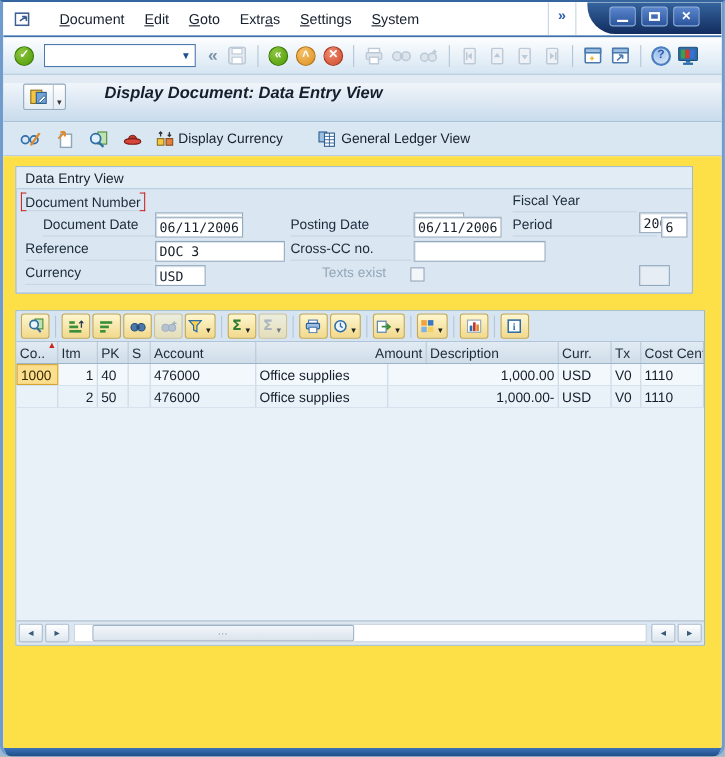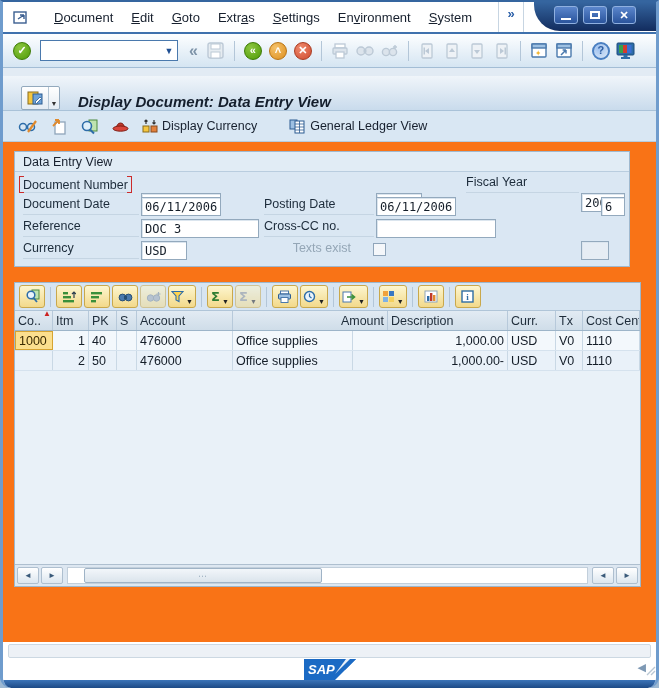--- a/index.html
+++ b/index.html
@@ -32,32 +32,32 @@
   .c-amber{ background:radial-gradient(circle at 35% 30%,#f5c26b,#dd8f1e); border:1px solid #b87312;}
   .c-red{ background:radial-gradient(circle at 35% 30%,#ef8a6e,#cf4a2d); border:1px solid #a83a20;}
   .c-blue{ background:radial-gradient(circle at 35% 30%,#9cc0ef,#dfeaf7); border:2px solid #4a7fc1; color:#2f5fa3;}
   .cmdwrap{ display:flex; align-items:center; height:21px; border:1px solid #4a79ad; background:#fff; width:138px; margin:0 4px; }
   .cmdwrap input{ border:none; outline:none; flex:1; height:17px; font:12px "DejaVu Sans Mono",monospace; padding:0 3px; min-width:0;}
   .cmd-dd{ width:16px; height:100%; display:flex; align-items:center; justify-content:center; color:#1f4f93; font-size:9px;}
   .chev{ color:#7d93a8; font-size:16px; font-weight:bold; padding:0 4px;}
   .tsep{ width:1px; height:20px; background:#b3c6d8; margin:0 4px; flex:none;}
   
   .gapband{ height:8px; background:#e2ebf4; flex:none;}
-  .titlebar{ height:35px; flex:none; background:linear-gradient(180deg,#f0f5fa,#c9dbec); border-bottom:1px solid #a9c2d8; display:flex; align-items:flex-end; padding:0 10px 0 18px; gap:4px;}
+  .titlebar{ height:35px; flex:none; background:linear-gradient(180deg,#f0f5fa,#c9dbec); border-bottom:1px solid #a9c2d8; display:flex; align-items:flex-start; padding:0 10px 0 18px; gap:21px;}
   .title-btn{ height:24px; display:flex; border:1px solid #93a9bd; background:linear-gradient(180deg,#fff,#e4ecf3); border-radius:2px; overflow:hidden;}
   .title-btn .ic{ width:26px; display:flex; align-items:center; justify-content:center;}
   .title-btn .dd{ width:11px; border-left:1px solid #b5c6d5; display:flex; align-items:flex-end; justify-content:center; font-size:7px; color:#333; padding-bottom:2px;}
   .page-title{ font-size:15px; font-weight:bold; font-style:italic; color:#141e2c; margin-left:14px;}
   
   .apptoolbar{ height:31px; flex:none; background:#d9e7f3; border-bottom:1px solid #b6cbdd; display:flex; align-items:center; padding:0 12px; gap:6px;}
   .ab{ height:24px; min-width:24px; display:flex; align-items:center; justify-content:center; gap:4px; padding:0 3px; border-radius:2px;}
   .ab .lbl{ font-size:12.5px; color:#17202e; white-space:nowrap;}
   .ab-gap{ width:14px;}
   
-  .content{ flex:1; background:#f97316; position:relative; }
+  .content{ flex:1; background:#fde047; position:relative; }
   .groupbox{ position:absolute; left:11px; top:9px; width:616px; height:116px; border:1px solid #9fb9cf; background:#dae7f3;}
   .gb-head{ height:20px; border-bottom:1px solid #b9cddf; background:#e1ecf5; display:flex; align-items:center; padding-left:8px; font-size:12.5px; color:#17202e;}
   .gb-body{ position:relative; height:94px;text-decoration:underline;}
   .frow{ position:absolute; height:20px; left:0; right:0;}
   .flabel{ position:absolute; font-size:12.5px; color:#1c2b3a; border-bottom:1px solid #c5d5e3; height:18px; }
   .flabel.dim{ color:#94a6b6;}
   .fld{ position:absolute; background:#fff; border:1px solid #93a9bd; height:19px; font:12px "DejaVu Sans Mono",monospace; color:#141d28; padding:1px 3px; display:flex; align-items:center; box-shadow:inset 1px 1px 0 #dbe5ee;}
   .fld.dis{ background:#e6edf4;}
   .cursor-marks{ position:relative; }
   .cursor-marks::before{ content:""; position:absolute; left:-4px; top:-2px; bottom:-1px; width:4px; border:1px solid #cc2b2b; border-right:none;}
@@ -106,21 +106,20 @@
       <svg width="17" height="15" viewBox="0 0 17 15">
           <rect x="1" y="2" width="12" height="11" fill="none" stroke="#3b5f91" stroke-width="1.4"></rect>
           <path d="M5 9 L11 5 M11 5 h-4 M11 5 v4" stroke="#3b5f91" stroke-width="1.4" fill="none"></path>
         </svg>
     </span>
     <div class="mi"><span></span><span class="u">D</span><span>ocument</span></div>
     <div class="mi"><span></span><span class="u">E</span><span>dit</span></div>
     <div class="mi"><span></span><span class="u">G</span><span>oto</span></div>
     <div class="mi"><span>Extr</span><span class="u">a</span><span>s</span></div>
     <div class="mi"><span></span><span class="u">S</span><span>ettings</span></div>
-    <div class="mi"><span>En</span><span class="u">v</span><span>ironment</span></div>
     <div class="mi"><span></span><span class="u">S</span><span>ystem</span></div>
     <div class="menubar-right">
       <div class="overflow-cell">»</div>
       <div class="spacer-cell"></div>
       <div class="winctl">
         <span class="wbtn">
             <span class="min"></span>
           </span>
         <span class="wbtn">
             <span class="max"></span>
@@ -309,24 +308,25 @@
       <div class="gb-head">Data Entry View</div>
       <div class="gb-body">
         <div class="frow" style="top:3px;">
           <span class="flabel cursor-marks" style="left:8px; width:116px;">Document Number</span>
           <span class="fld" style="left:126px; width:80px;">100003414</span>
           <span class="fld" style="left:361px; width:46px;">1000</span>
           <span class="flabel" style="left:451px; width:113px;">Fiscal Year</span>
           <span class="fld" style="left:566px; width:44px;">2006</span>
         </div>
         <div class="frow" style="top:25px;">
-          <span class="flabel" style="left:8px; width:116px;">Document Date</span>
+          <span class="flabel" style="left:24px; width:116px;">Document Date</span>
           <span class="fld" style="left:126px; width:80px;">06/11/2006</span>
           <span class="flabel" style="left:249px; width:110px;">Posting Date</span>
           <span class="fld" style="left:361px; width:80px;">06/11/2006</span>
+          <span class="flabel" style="left:451px; width:131px;">Period</span>
           <span class="fld" style="left:586px; width:24px;">6</span>
         </div>
         <div class="frow" style="top:47px;">
           <span class="flabel" style="left:8px; width:116px;">Reference</span>
           <span class="fld" style="left:126px; width:118px;">DOC 3</span>
           <span class="flabel" style="left:249px; width:110px;">Cross-CC no.</span>
           <span class="fld" style="left:361px; width:120px;"></span>
         </div>
         <div class="frow" style="top:69px;">
           <span class="flabel" style="left:8px; width:116px;">Currency</span>
@@ -510,32 +510,15 @@
         <span class="sbtn">►</span>
         <span class="strack">
           <span class="sthumb">⋯</span>
         </span>
         <span class="sbtn">◄</span>
         <span class="sbtn">►</span>
       </div>
     </div>
   </div>
 
-  <div class="statusband">
-    <div class="status-msg"></div>
-    <div class="sap-logo">
-      <svg width="52" height="21" viewBox="0 0 52 21">
-        <polygon points="0,0 52,0 31,21 0,21" fill="#1b6ac4"></polygon>
-        <polygon points="44,0 52,0 41,11" fill="#1b6ac4"></polygon>
-        <polygon points="42,0 46,0 31,15" fill="#ffffff" opacity="0.9"></polygon>
-        <text x="4" y="15" font-size="13" font-weight="bold" font-style="italic" fill="#ffffff" font-family="'Liberation Sans',sans-serif" aria-label="SAP">SAP</text>
-      </svg>
-    </div>
-    <span class="status-expand">◀</span>
-    <span class="grip">
-      <svg width="12" height="12" viewBox="0 0 12 12">
-          <path d="M11 3 L3 11 M11 7 L7 11" stroke="#b9c7d4" stroke-width="1.4"></path>
-        </svg>
-    </span>
-  </div>
   <div class="bottombar"></div>
 
 </div>
 
 </body></html>

